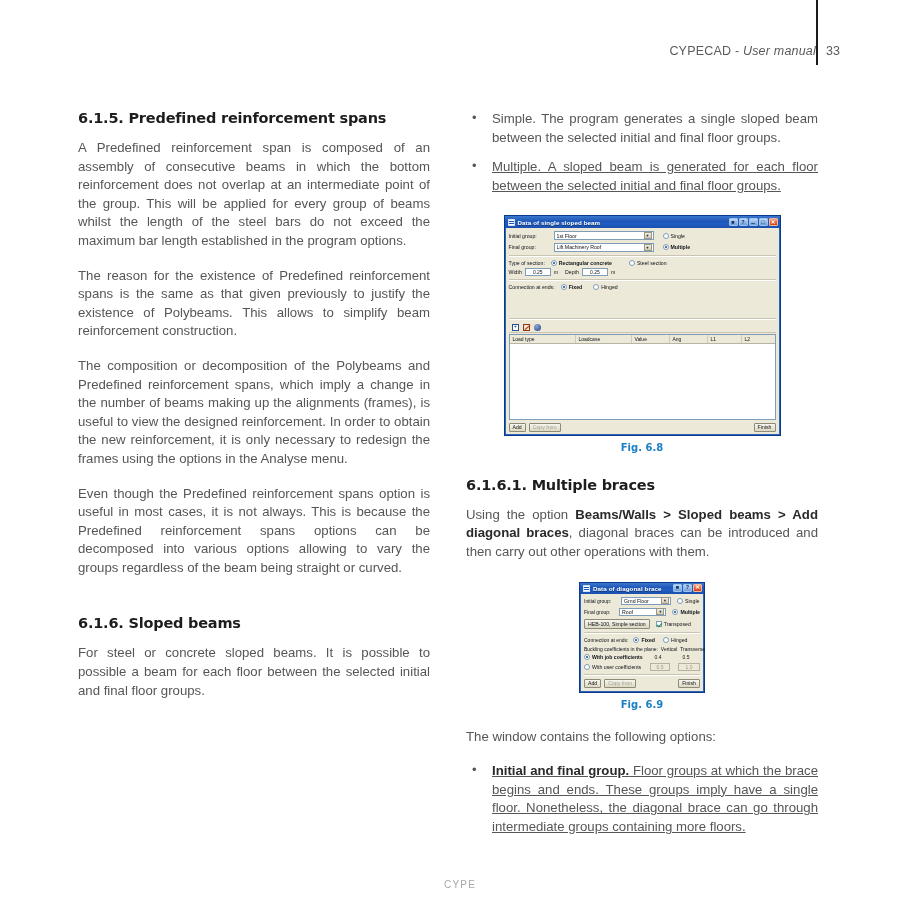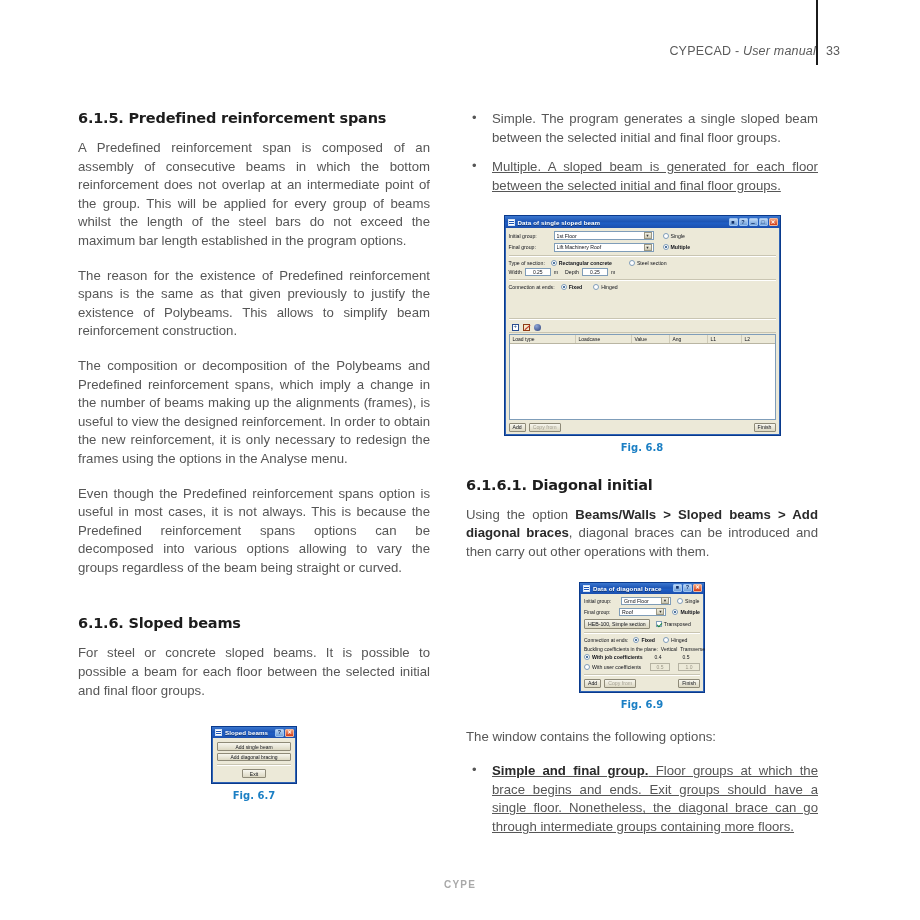--- a/index.html
+++ b/index.html
@@ -225,21 +225,21 @@
   .fig69 .wbody{padding:3px 4px 4px 4px;}
   .fig69 .lbl{font-size:5px;}
   .fig69 .combo{height:8.5px;}
 
   
   .footer{
     position:absolute; left:0; right:0; bottom:30px;
     text-align:center;
   }
   .footer .brand{
-    font-size:10px; letter-spacing:1.2px; color:#a9a9a9; font-weight:bold;
+    font-size:10px; letter-spacing:1.2px; color:#a9a9a9; font-weight:normal;
   }
 </style>
 </head>
 <body>
 
 <div class="page">
 
   <div class="header">
     <div class="header-rule"></div>
     <div class="header-title"><span>CYPECAD - </span><em>User manual</em></div>
@@ -253,41 +253,20 @@
     <p class="body">A Predefined reinforcement span is composed of an assembly of consecutive beams in which the bottom reinforcement does not overlap at an intermediate point of the group. This will be applied for every group of beams whilst the length of the steel bars do not exceed the maximum bar length established in the program options.</p>
     <p class="body">The reason for the existence of Predefined reinforcement spans is the same as that given previously to justify the existence of Polybeams. This allows to simplify beam reinforcement construction.</p>
     <p class="body">The composition or decomposition of the Polybeams and Predefined reinforcement spans, which imply a change in the number of beams making up the alignments (frames), is useful to view the designed reinforcement. In order to obtain the new reinforcement, it is only necessary to redesign the frames using the options in the Analyse menu.</p>
     <p class="body">Even though the Predefined reinforcement spans option is useful in most cases, it is not always. This is because the Predefined reinforcement spans options can be decomposed into various options allowing to vary the groups regardless of the beam being straight or curved.</p>
 
     <div class="spacer-lg"></div>
 
     <h2 class="sec">6.1.6. Sloped beams</h2>
     <p class="body">For steel or concrete sloped beams. It is possible to possible a beam for each floor between the selected initial and final floor groups.</p>
 
-    <div class="figure" style="margin-top:26px;">
-      <div class="win fig67">
-        <div class="tbar">
-          <div class="tico"></div>
-          <div class="ttxt">Sloped beams</div>
-          <div class="tbtns">
-            <div class="tbtn">?</div>
-            <div class="tbtn close">✕</div>
-          </div>
-        </div>
-        <div class="wbody">
-          <div class="btn wide" style="margin-bottom:2px;">Add single beam</div>
-          <div class="btn wide">Add diagonal bracing</div>
-          <div class="hr"></div>
-          <div style="text-align:center;">
-            <div class="btn" style="min-width:24px;">Exit</div>
-          </div>
-        </div>
-      </div>
-      <div class="figcap">Fig. 6.7</div>
-    </div>
 
   </div>
 
   <div class="col col-right">
 
     <ul class="bul">
       <li>Simple. The program generates a single sloped beam between the selected initial and final floor groups.</li>
       <li class="last">Multiple. A sloped beam is generated for each floor between the selected initial and final floor groups.</li>
     </ul>
 
@@ -393,21 +372,21 @@
               <div class="btn dim" style="min-width:30px;">Copy from</div>
             </div>
             <div class="btn" style="min-width:22px;">Finish</div>
           </div>
 
         </div>
       </div>
       <div class="figcap">Fig. 6.8</div>
     </div>
 
-    <h2 class="sec" style="margin-top:24px;">6.1.6.1. Diagonal initial</h2>
+    <h2 class="sec" style="margin-top:24px;">6.1.6.1. Multiple braces</h2>
 
     <p class="body"><span>Using the option </span><b>Beams/Walls &gt; Sloped beams &gt; Add diagonal braces</b><span>, diagonal braces can be introduced and then carry out other operations with them.</span></p>
 
     <div class="figure" style="margin-top:20px;">
       <div class="win fig69">
         <div class="tbar">
           <div class="tico"></div>
           <div class="ttxt">Data of diagonal brace</div>
           <div class="tbtns">
             <div class="tbtn">■</div>
@@ -498,21 +477,21 @@
           </div>
 
         </div>
       </div>
       <div class="figcap">Fig. 6.9</div>
     </div>
 
     <p class="body" style="margin-top:18px;">The window contains the following options:</p>
 
     <ul class="bul">
-      <li class="last"><b>Simple and final group.</b><span> Floor groups at which the brace begins and ends. Exit groups should have a single floor. Nonetheless, the diagonal brace can go through intermediate groups containing more floors.</span></li>
+      <li class="last"><b>Initial and final group.</b><span> Floor groups at which the brace begins and ends. These groups imply have a single floor. Nonetheless, the diagonal brace can go through intermediate groups containing more floors.</span></li>
     </ul>
 
   </div>
 
   <div class="footer">
     <div class="brand">CYPE</div>
   </div>
 
 </div>
 

